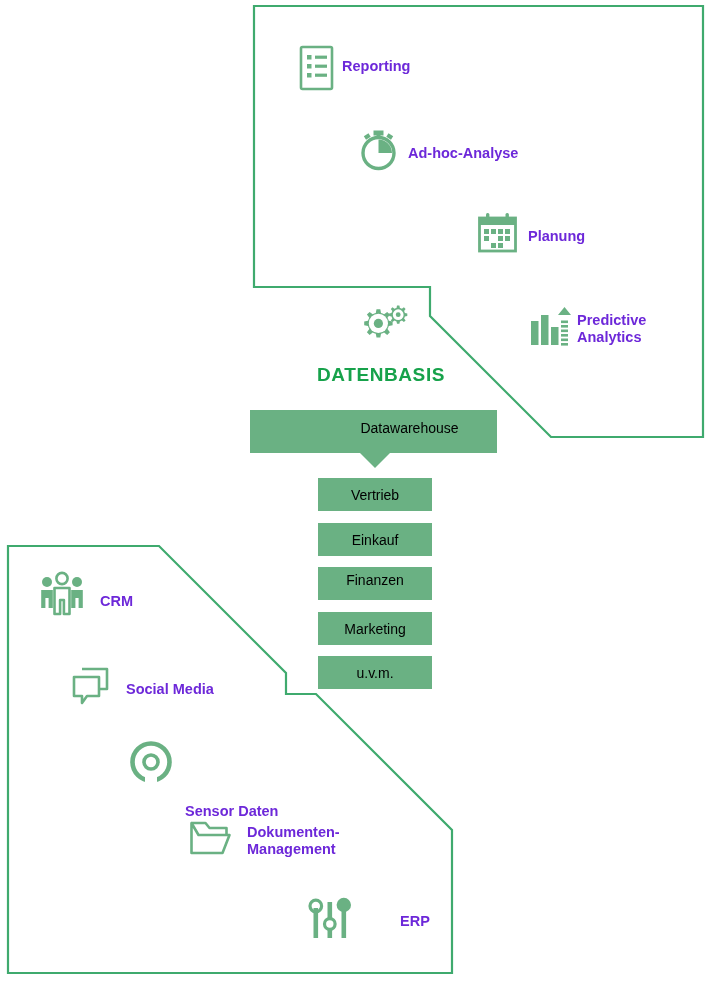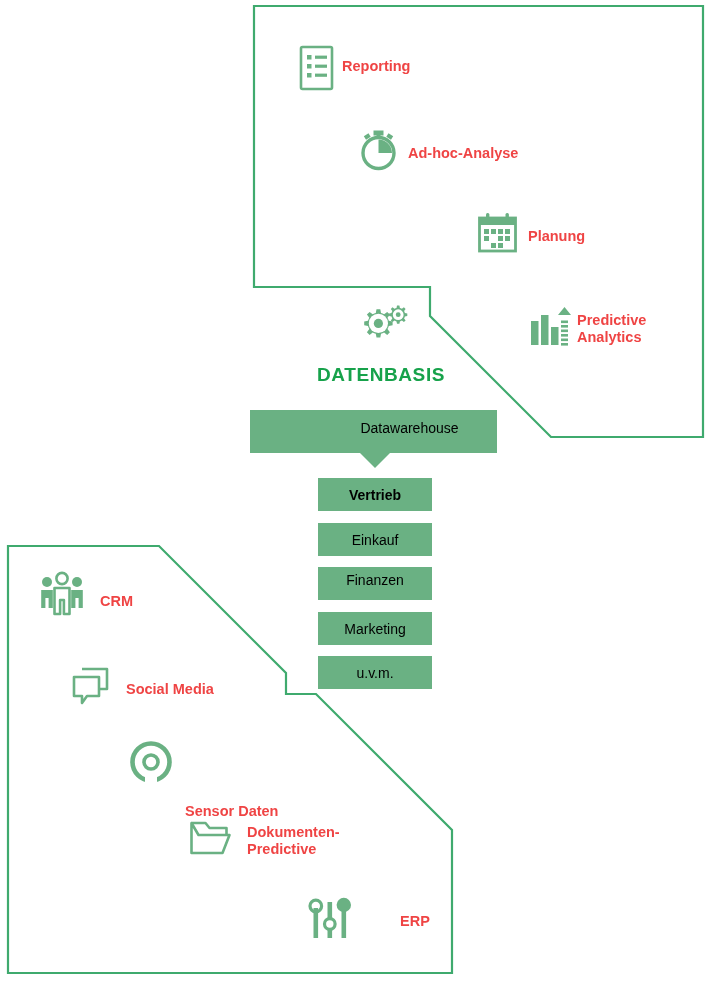--- a/index.html
+++ b/index.html
@@ -2,21 +2,21 @@
 <html><head>
 <meta charset="utf-8">
 <style>
   html,body{margin:0;padding:0;background:#ffffff;}
   body{
     width:709px;height:983px;position:relative;overflow:hidden;
     font-family:"Liberation Sans", sans-serif;
   }
   #stage{position:absolute;left:0;top:0;width:709px;height:983px;}
   .lbl{
-    position:absolute;color:#ef4444;font-weight:bold;font-size:14.5px;
+    position:absolute;color:#6d28d9;font-weight:bold;font-size:14.5px;
     line-height:17px;white-space:pre-line;
   }
   .boxlabel{
     position:absolute;display:flex;align-items:center;justify-content:center;
     color:#000;font-size:14px;font-weight:normal;
   }
   #title{
     position:absolute;left:316px;top:364px;width:130px;text-align:center;
     color:#17a24b;font-weight:bold;font-size:19px;letter-spacing:.6px;
   }
@@ -154,21 +154,21 @@
 <div class="lbl" style="left:342px;top:58px;">Reporting</div>
 <div class="lbl" style="left:408px;top:145px;">Ad-hoc-Analyse</div>
 <div class="lbl" style="left:528px;top:228px;">Planung</div>
 <div class="lbl" style="left:577px;top:312px;">Predictive
 Analytics</div>
 
 <div class="lbl" style="left:100px;top:593px;">CRM</div>
 <div class="lbl" style="left:126px;top:681px;">Social Media</div>
 <div class="lbl" style="left:185px;top:755px;margin-top:48px;">Sensor Daten</div>
 <div class="lbl" style="left:247px;top:824px;">Dokumenten-
-Predictive</div>
+Management</div>
 <div class="lbl" style="left:364px;top:913px;margin-left:36px;">ERP</div>
 
 <div class="boxlabel" style="left:250px;top:406px;width:247px;height:43px;padding-left:36px;">Datawarehouse</div>
-<div class="boxlabel" style="left:318px;top:478px;width:114px;height:33px;font-weight:bold;">Vertrieb</div>
+<div class="boxlabel" style="left:318px;top:478px;width:114px;height:33px;">Vertrieb</div>
 <div class="boxlabel" style="left:318px;top:523px;width:114px;height:33px;">Einkauf</div>
 <div class="boxlabel" style="left:318px;top:567px;width:114px;height:25px;">Finanzen</div>
 <div class="boxlabel" style="left:318px;top:612px;width:114px;height:33px;">Marketing</div>
 <div class="boxlabel" style="left:318px;top:656px;width:114px;height:33px;">u.v.m.</div>
 
 </body></html>

